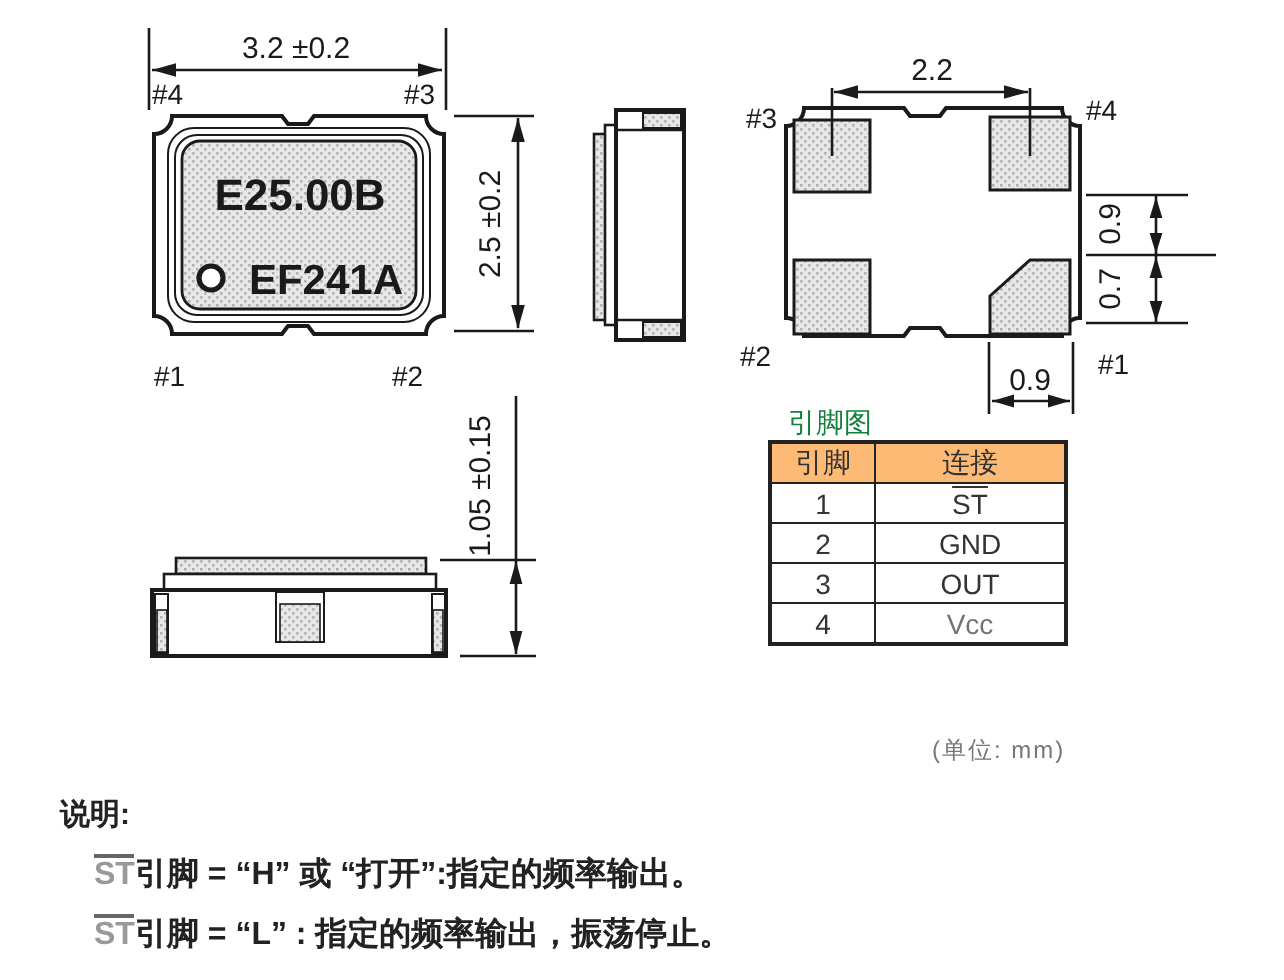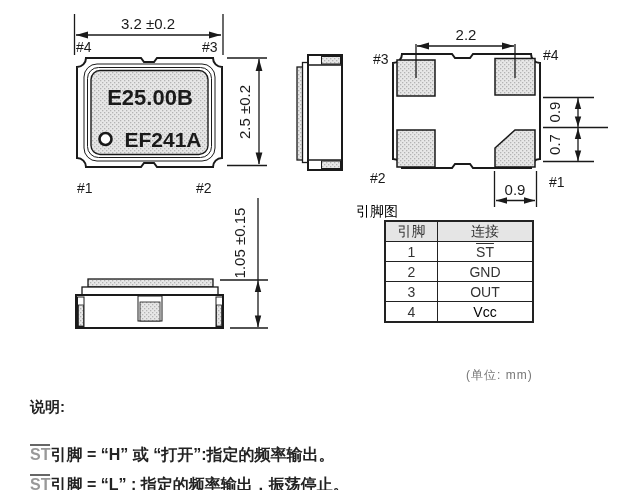--- a/index.html
+++ b/index.html
@@ -1,35 +1,35 @@
 <!DOCTYPE html>
 <html><head>
 <meta charset="utf-8">
 <style>
   html,body{margin:0;padding:0;background:#fff;}
   .canvas{position:relative;width:642px;height:490px;background:#ffffff;overflow:hidden;
           font-family:"Liberation Sans","DejaVu Sans",sans-serif;color:#1a1a1a;}
   .abs{position:absolute;}
   svg text{font-family:"Liberation Sans","DejaVu Sans",sans-serif;fill:#1a1a1a;}
   
-  .pin-title{position:absolute;left:356px;top:203px;font-size:14px;color:#000000;text-align:center;}
+  .pin-title{position:absolute;left:394px;top:203px;font-size:14px;color:#15803d;text-align:center;}
   .pin-table{position:absolute;left:384px;top:220px;border-collapse:collapse;border:2px solid #222;}
   .pin-table th,.pin-table td{border:1px solid #222;text-align:center;vertical-align:middle;
        font-size:14px;font-weight:normal;color:#333;padding:0;height:19px;}
-  .pin-table th{background:#e5e5e5;}
+  .pin-table th{background:#fdba74;}
   .col-pin{width:51px;}
   .col-conn{width:94px;}
   .ovl{text-decoration:overline;}
-  .vcc{color:#000000;}
+  .vcc{color:#737373;}
   
   .unit-label{position:absolute;left:466px;top:367px;font-size:12px;color:#777;letter-spacing:1px;}
   
   .notes{position:absolute;left:30px;top:398px;font-size:16px;font-weight:bold;color:#222;}
-  .notes-heading{font-size:15px;margin:0 0 28px 0;}
-  .note-line{margin:0 0 9px 0;white-space:nowrap;}
+  .notes-heading{font-size:15px;margin:0 0 10px 0;}
+  .note-line{margin:0 0 9px 17px;white-space:nowrap;}
   .st{color:#999;border-top:2px solid #666;font-weight:bold;}
 </style>
 </head>
 <body>
 
 <div class="canvas">
 
   <svg class="abs" style="left:0;top:0;" width="642" height="360" viewBox="0 0 642 360">
     <defs>
       <pattern id="stip" width="4" height="4" patternUnits="userSpaceOnUse">

